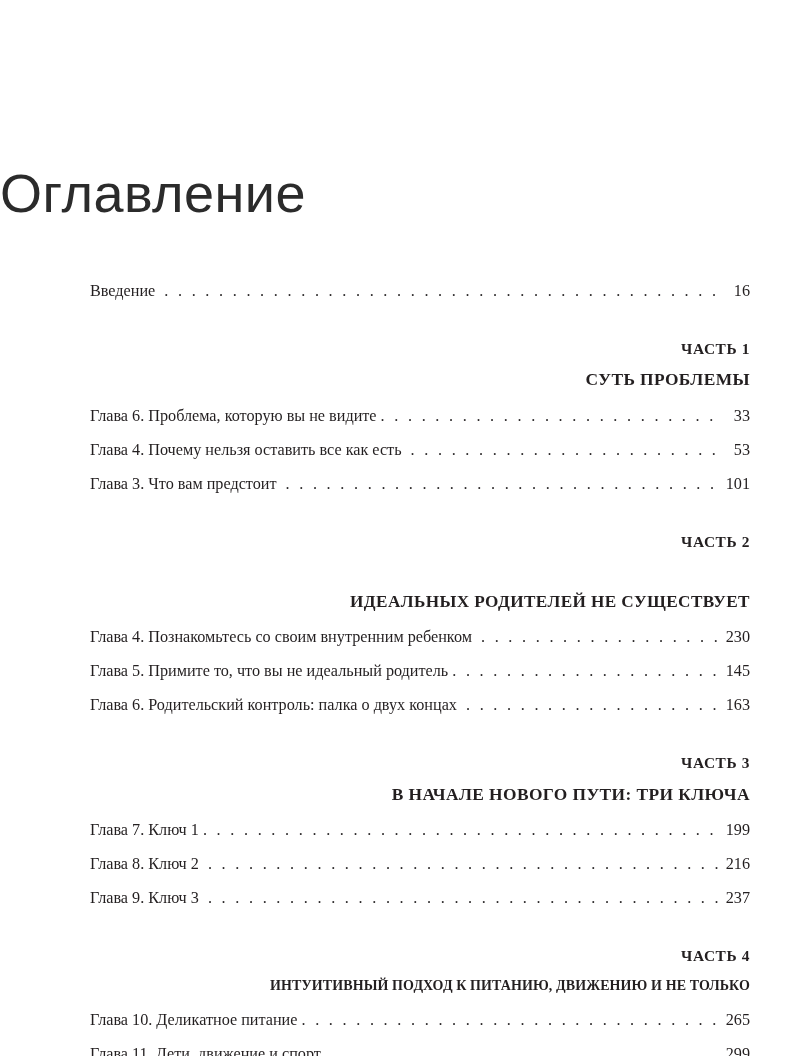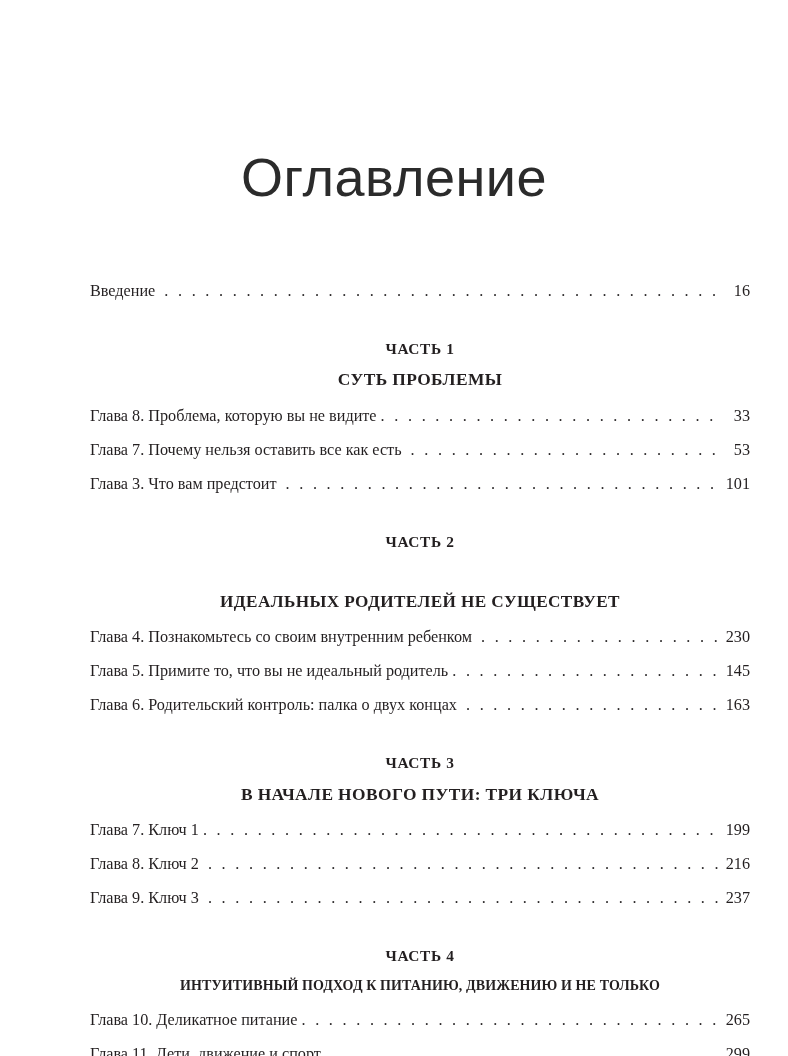--- a/index.html
+++ b/index.html
@@ -18,22 +18,21 @@
     font-family: "Liberation Serif", "DejaVu Serif", serif;
     color: #231f20;
     box-sizing: border-box;
   }
 
   
   .toc-title {
     position: absolute;
     left: 0;
     right: 0;
-    top: 112px;
-    text-align: center;
+    top: 128px;
     font-family: "Liberation Sans", "DejaVu Sans", sans-serif;
     font-weight: 300;
     font-size: 54px;
     line-height: 1.1;
     letter-spacing: 0.5px;
     color: #2b2b2b;
   }
 
   
   .toc-body {
@@ -80,21 +79,21 @@
     text-align: right;
     min-width: 26px;
     white-space: nowrap;
   }
 
   
   .entry.gap-wide .entry-leader { margin-left: 9px; }
 
   
   .part {
-    text-align: center;
+    text-align: right;
     padding-top: 24px;
   }
 
   .part-number {
     font-weight: bold;
     font-size: 15.4px;
     letter-spacing: 0.6px;
     line-height: 1.0;
     margin-bottom: 15px;
     color: #231f20;
@@ -128,26 +127,26 @@
       <span class="entry-leader"></span>
       <span class="entry-page">16</span>
     </div>
 
     <div class="part part-1">
       <div class="part-number">ЧАСТЬ 1</div>
       <div class="part-name">СУТЬ ПРОБЛЕМЫ</div>
     </div>
 
     <div class="entry">
-      <span class="entry-title">Глава 8. Проблема, которую вы не видите</span>
+      <span class="entry-title">Глава 6. Проблема, которую вы не видите</span>
       <span class="entry-leader"></span>
       <span class="entry-page">33</span>
     </div>
     <div class="entry gap-wide">
-      <span class="entry-title">Глава 7. Почему нельзя оставить все как есть</span>
+      <span class="entry-title">Глава 4. Почему нельзя оставить все как есть</span>
       <span class="entry-leader"></span>
       <span class="entry-page">53</span>
     </div>
     <div class="entry gap-wide">
       <span class="entry-title">Глава 3. Что вам предстоит</span>
       <span class="entry-leader"></span>
       <span class="entry-page">101</span>
     </div>
 
     <div class="part part-2">

